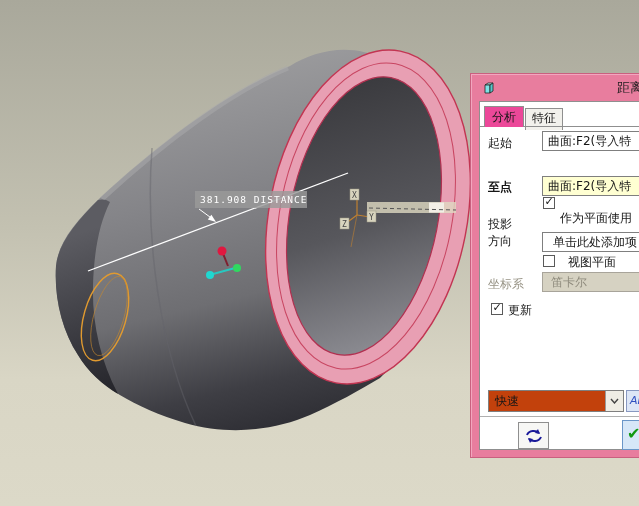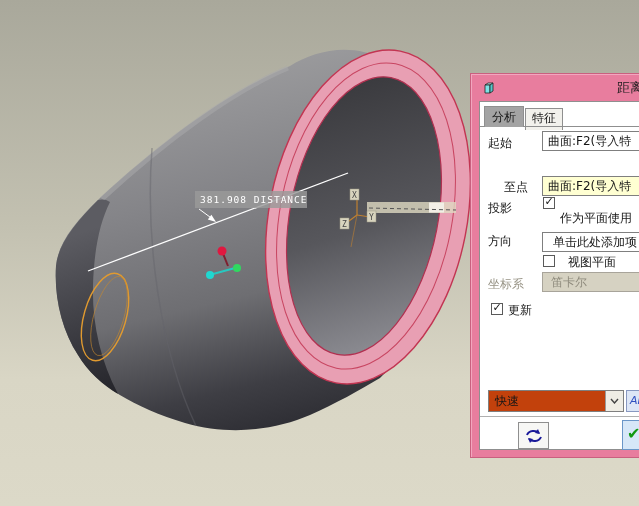--- a/index.html
+++ b/index.html
@@ -15,21 +15,21 @@
   .titlebar{position:relative;height:27px;}
   .title-icon{position:absolute;left:11px;top:7px;width:14px;height:14px;}
   .title-text{position:absolute;left:0;top:5px;width:100%;text-align:center;
               font-size:13px;color:#1d1d1d;}
   .panel{position:absolute;left:8px;top:27px;width:302px;height:349px;
          background:#ffffff;border:1px solid #8f8f8f;box-sizing:border-box;}
   .lbl{position:absolute;font-size:12px;color:#161616;white-space:nowrap;}
   .lbl.dis{color:#989486;}
   .tab{position:absolute;font-size:12px;color:#161616;text-align:center;
        border:1px solid #8f8f8f;border-bottom:none;background:#f2f1ec;box-sizing:border-box;}
-  .tab.active{background:#a3a3a3;z-index:2;}
+  .tab.active{background:#ec4899;z-index:2;}
   .tabline{position:absolute;left:0;right:0;top:24px;border-top:1px solid #8f8f8f;}
   .field{position:absolute;height:20px;box-sizing:border-box;border:1px solid #7f7f7f;
          background:#fff;font-size:12px;color:#161616;line-height:18px;
          padding-left:5px;white-space:nowrap;overflow:hidden;}
   .field.yellow{background:#ffffd2;}
   .field.gray{background:#d6d2c2;color:#8e8a7c;border-color:#a8a49a;}
   .cb{position:absolute;width:12px;height:12px;background:#fff;border:1px solid #5a5a5a;
       box-sizing:border-box;font-size:11px;line-height:10px;text-align:center;color:#111;}
   .cb .tick{position:relative;top:-1px;font-weight:bold;}
   .results{position:absolute;border:1px solid #8f8f8f;background:#fff;box-sizing:border-box;
@@ -156,29 +156,29 @@
 
     <div class="panel">
 
       <div class="tab active" style="left:4px;top:4px;width:40px;height:21px;line-height:21px;">分析</div>
       <div class="tab" style="left:45px;top:6px;width:38px;height:22px;line-height:19px;">特征</div>
       <div class="tabline"></div>
 
       <div class="lbl" style="left:8px;top:33px;">起始</div>
       <div class="field" style="left:62px;top:29px;width:200px;">曲面:F2(导入特</div>
 
-      <div class="lbl" style="left:24px;top:77px;">至点</div>
+      <div class="lbl" style="left:8px;top:77px;font-weight:bold;">至点</div>
       <div class="field yellow" style="left:62px;top:74px;width:200px;">曲面:F2(导入特</div>
 
       <span class="cb" style="left:63px;top:95px;">
         <span class="tick">✓</span>
       </span>
       <div class="lbl" style="left:80px;top:108px;">作为平面使用</div>
 
-      <div class="lbl" style="left:8px;top:98px;">投影</div>
+      <div class="lbl" style="left:8px;top:114px;">投影</div>
       <div class="lbl" style="left:8px;top:131px;text-align:right;">方向</div>
       <div class="field" style="left:62px;top:130px;width:200px;padding-left:10px;">单击此处添加项</div>
 
       <span class="cb" style="left:63px;top:153px;"></span>
       <div class="lbl" style="left:88px;top:152px;">视图平面</div>
 
       <div class="lbl dis" style="left:8px;top:174px;">坐标系</div>
       <div class="field gray" style="left:62px;top:170px;width:200px;padding-left:8px;">笛卡尔</div>
 
       <span class="cb" style="left:11px;top:201px;">

